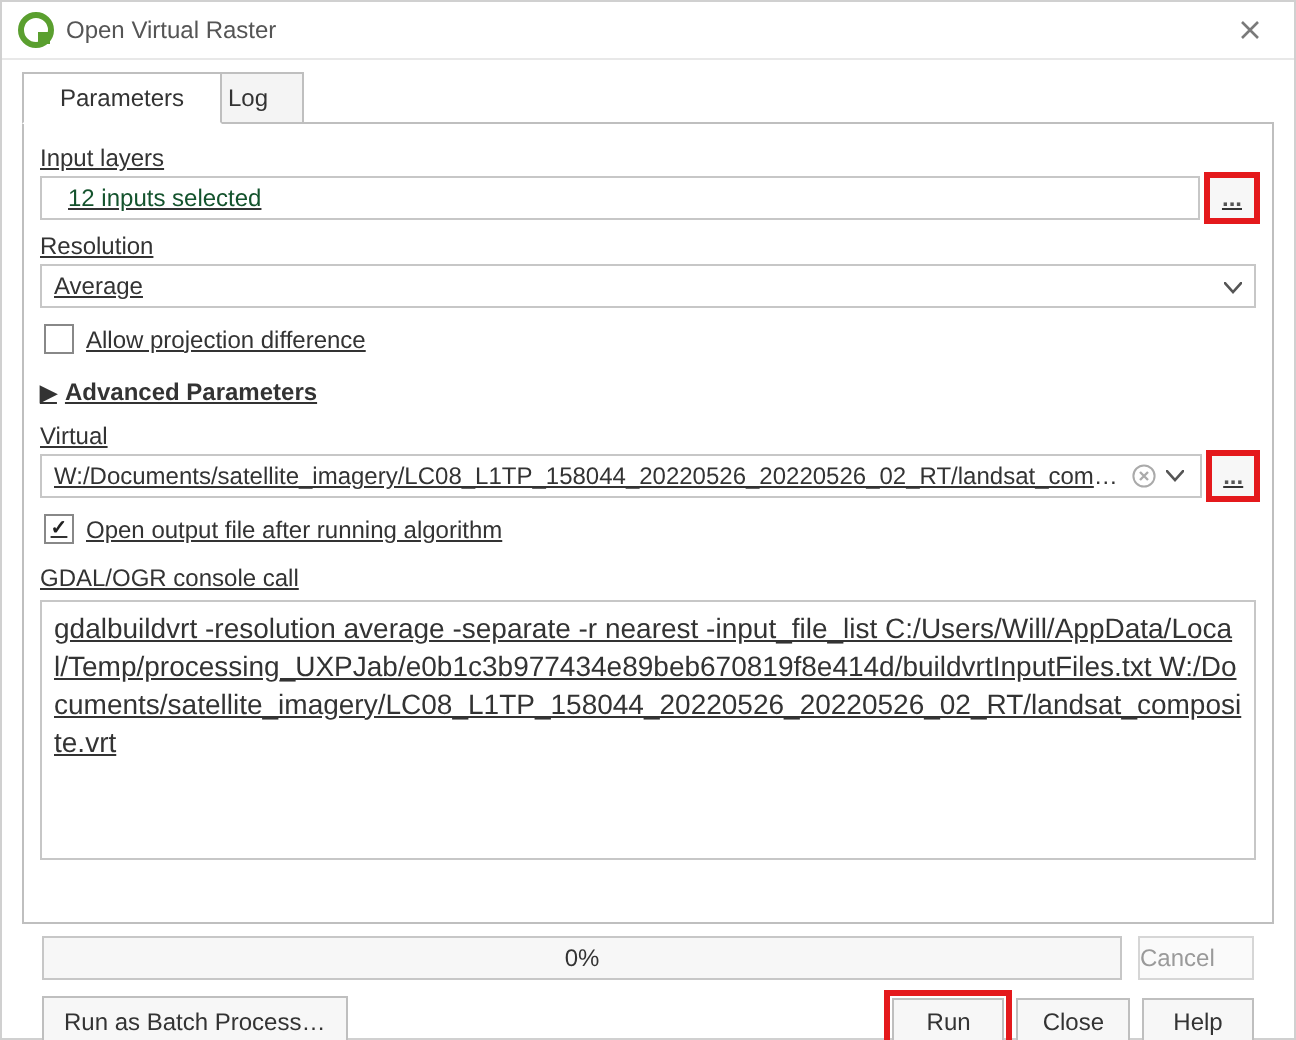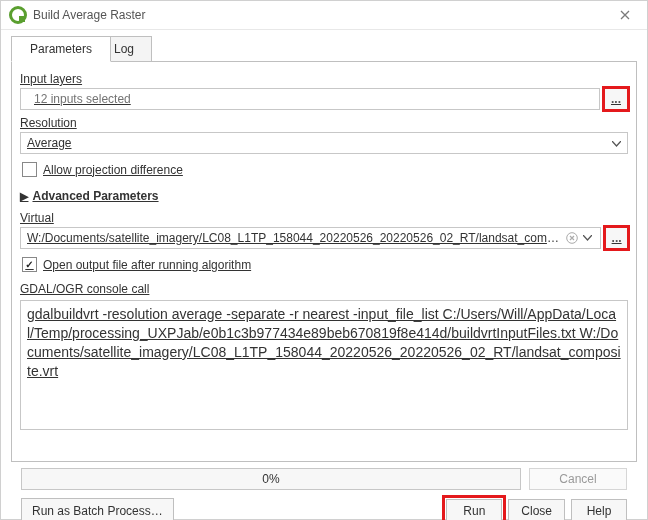--- a/index.html
+++ b/index.html
@@ -220,22 +220,22 @@
     font-size: 12px;
     box-sizing: border-box;
     min-width: 56px;
   }
   .btn-cancel {
     height: 20px;
     min-width: 56px;
     color:#9a9a9a;
     border: 1px solid #d6d6d6;
     background:#fafafa;
-    padding: 0 20px;
-    display:flex; align-items:center; justify-content:center;
+    padding: 0 0;
+    display:flex; align-items:center; 
     font-size: 12px;
   }
   .progress-row { display:flex; align-items:center; gap:8px; }
   .progress-row .progress-wrap { flex:1 1 auto; }
 
   .batch-btn {
     height: 24px;
     border: 1px solid #bfbfbf;
     background: #f7f7f7;
     padding: 0 10px;
@@ -251,21 +251,21 @@
 
 <div class="window">
 
   <div class="titlebar">
     <span class="app-icon">
       <svg viewBox="0 0 18 18" width="18" height="18">
         <circle cx="9" cy="9" r="7.5" fill="none" stroke="#5a9f2f" stroke-width="3"></circle>
         <rect x="10" y="10" width="6" height="6" fill="#5a9f2f"></rect>
       </svg>
     </span>
-    <span class="title">Build Average Raster</span>
+    <span class="title">Open Virtual Raster</span>
     <span class="win-close">
       <svg width="10" height="10" viewBox="0 0 10 10">
           <path d="M1 1 L9 9 M9 1 L1 9" stroke="currentColor" stroke-width="1.3"></path>
         </svg>
     </span>
   </div>
 
   <div class="content">
 
     <div class="tabs-wrap">
@@ -275,21 +275,21 @@
       </div>
       <div class="tab tab-log">
         <span>Log</span>
       </div>
     </div>
 
     <div class="panel">
 
       <div class="field-label">Input layers</div>
       <div class="row">
-        <input class="text-input" readonly="" style="color: #737373; padding-left: 13px;" value="12 inputs selected">
+        <input class="text-input" readonly="" style="color: #14532d; padding-left: 13px;" value="12 inputs selected">
         <div class="ellipsis-btn hi-red">
           <span>...</span>
         </div>
       </div>
 
       <div class="field-label" style="margin-top:6px;">Resolution</div>
       <div class="row">
         <div class="select">
           <span>Average</span>
           <span class="caret">

